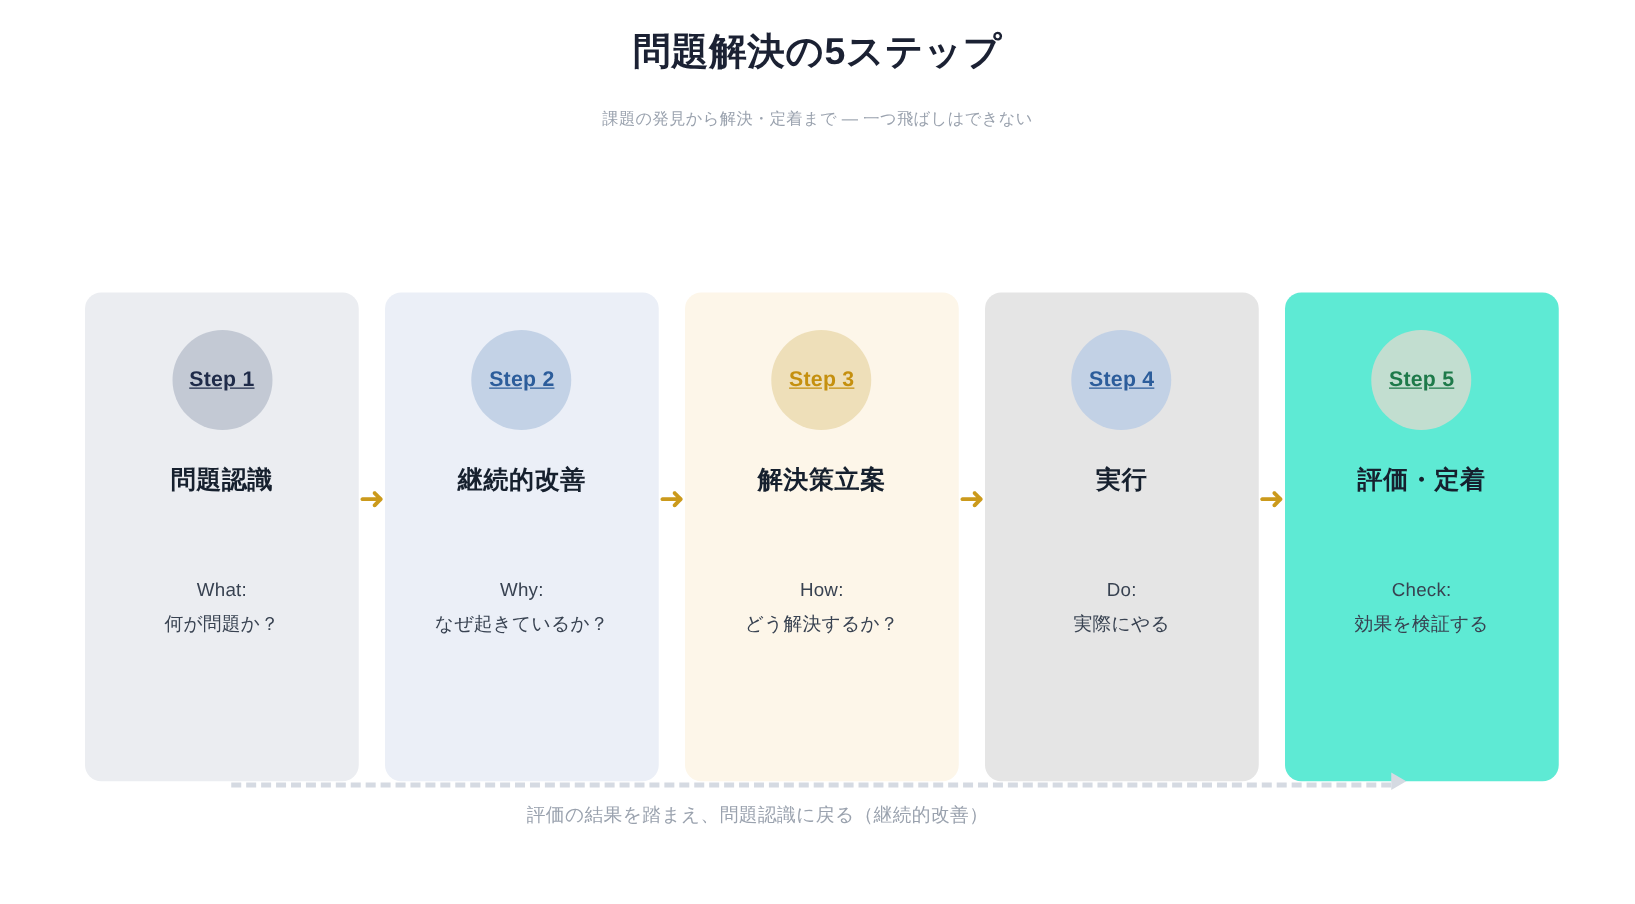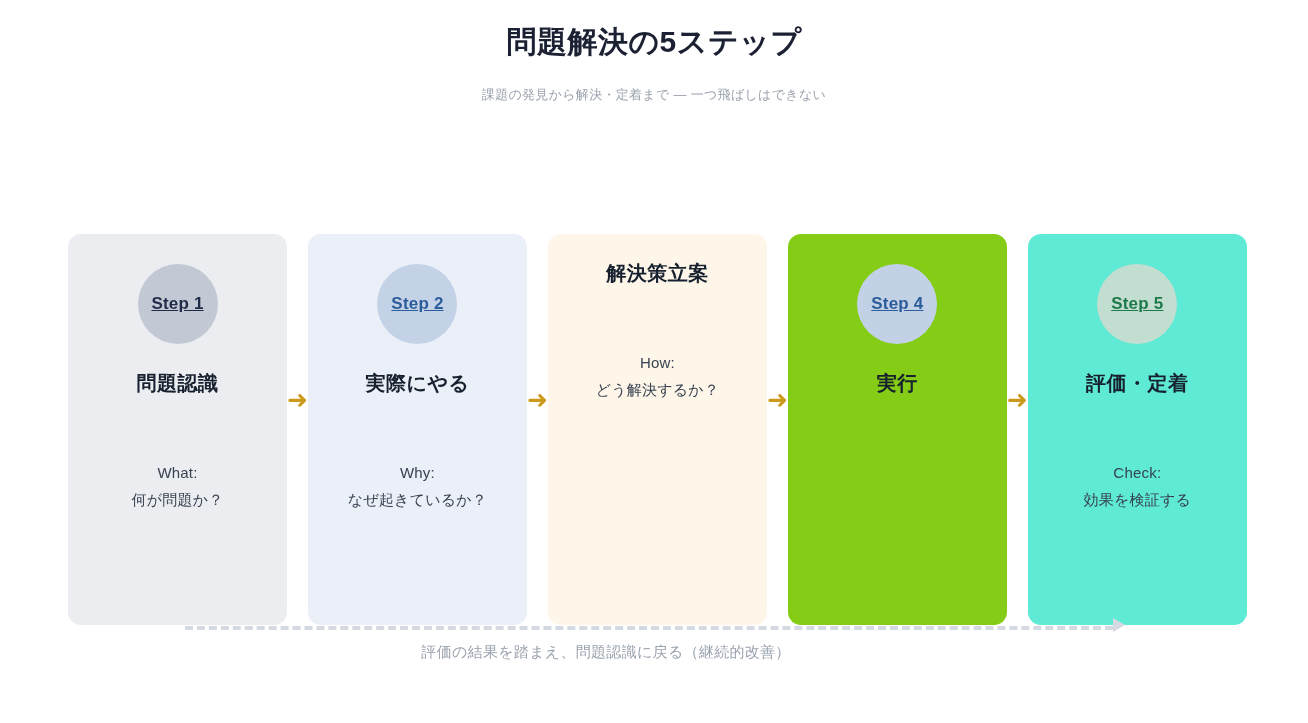--- a/index.html
+++ b/index.html
@@ -184,48 +184,55 @@
     </div>
 
     <div class="connector">
       <span class="arrow-icon" style="color: rgb(203, 154, 28);">➜</span>
     </div>
 
     <div class="step-card" style="background: rgb(235, 239, 247);">
       <div class="step-circle" style="background: rgb(195, 210, 230); color: rgb(44, 93, 155);">
         <span>Step 2</span>
       </div>
-      <div class="step-title">実際にやる</div>
+      <div class="step-title">継続的改善</div>
       <div class="step-body">
         <span class="en">Why:</span>
         <span class="jp">なぜ起きているか？</span>
       </div>
     </div>
 
     <div class="connector">
       <span class="arrow-icon" style="color: rgb(203, 154, 28);">➜</span>
     </div>
 
     <div class="step-card" style="background: rgb(253, 246, 233);">
+      <div class="step-circle" style="background: rgb(238, 223, 185); color: rgb(197, 144, 15);">
+        <span>Step 3</span>
+      </div>
       <div class="step-title">解決策立案</div>
       <div class="step-body">
         <span class="en">How:</span>
         <span class="jp">どう解決するか？</span>
       </div>
     </div>
 
     <div class="connector">
       <span class="arrow-icon" style="color: rgb(203, 154, 28);">➜</span>
     </div>
 
-    <div class="step-card" style="background: #84cc16;">
+    <div class="step-card" style="background: #e5e5e5;">
       <div class="step-circle" style="background: rgb(194, 209, 229); color: rgb(44, 93, 155);">
         <span>Step 4</span>
       </div>
       <div class="step-title">実行</div>
+      <div class="step-body">
+        <span class="en">Do:</span>
+        <span class="jp">実際にやる</span>
+      </div>
     </div>
 
     <div class="connector">
       <span class="arrow-icon" style="color: rgb(203, 154, 28);">➜</span>
     </div>
 
     <div class="step-card" style="background: #5eead4;">
       <div class="step-circle" style="background: rgb(194, 222, 208); color: rgb(30, 122, 74);">
         <span>Step 5</span>
       </div>

